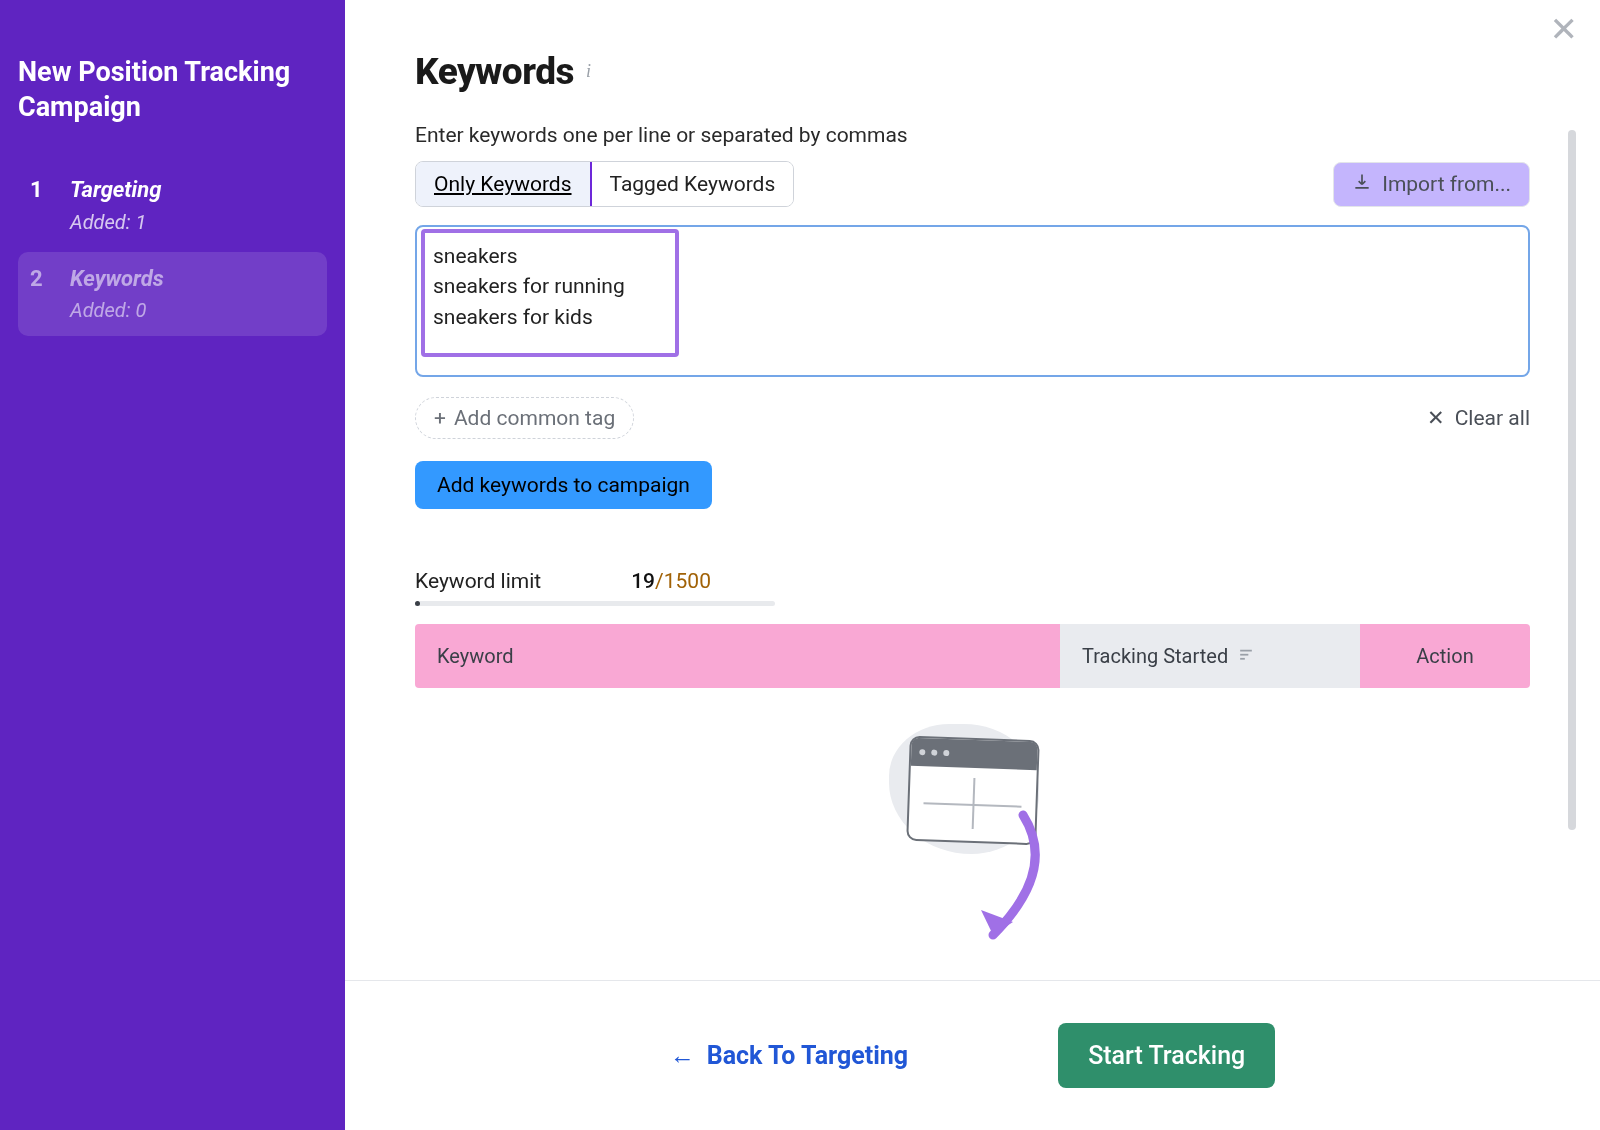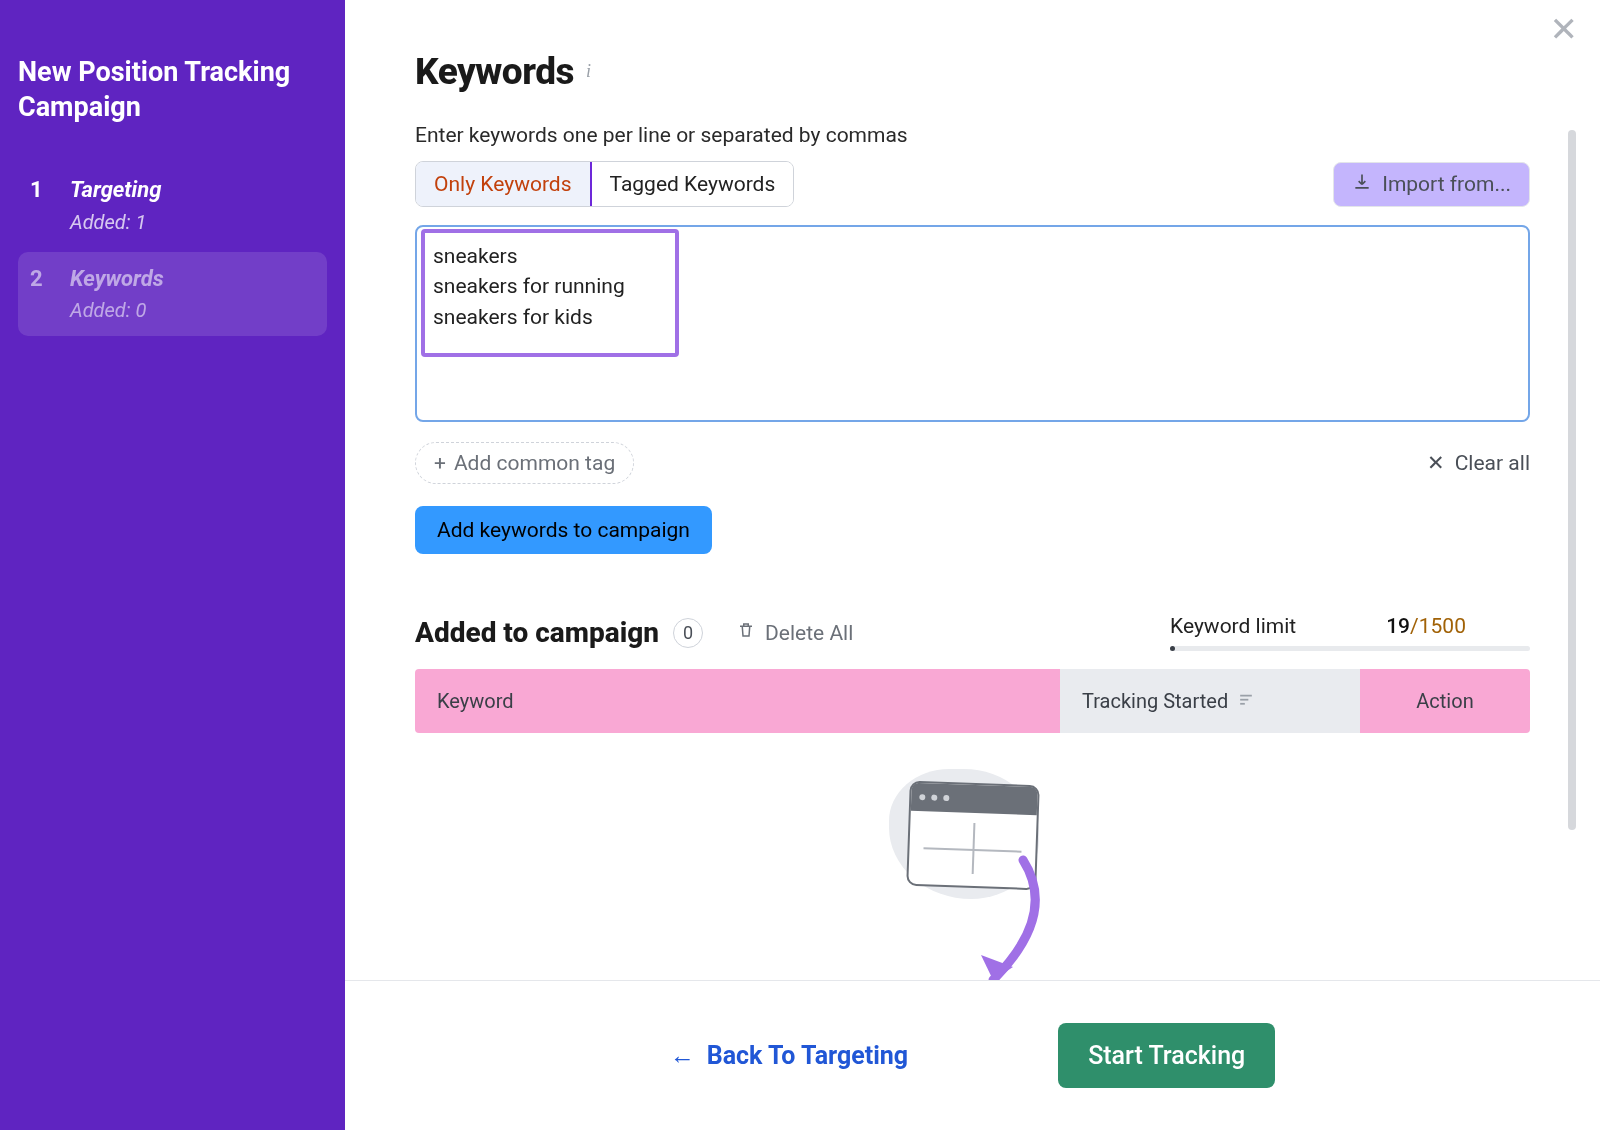--- a/index.html
+++ b/index.html
@@ -67,37 +67,37 @@
   .seg-group { display: inline-flex; border: 1px solid #cfd3da; border-radius: 8px; overflow: hidden; }
   .seg-btn {
     padding: 10px 18px;
     font-size: 21px;
     background: #fff;
     border: none;
     color: #222;
     cursor: pointer;
   }
   .seg-btn + .seg-btn { border-left: 2px solid #6d28d9; }
-  .seg-btn.selected { background: #eef2fb; color: #c2410c; }
+  .seg-btn.selected { background: #eef2fb; color: #000000; text-decoration: underline; }
 
   .import-btn {
     display: inline-flex; align-items: center; gap: 10px;
     padding: 9px 18px;
     font-size: 21px;
     color: #4a4f57;
     background: #c4b5fd;
     border: 1px solid #e3e5ea;
     border-radius: 8px;
     cursor: pointer;
   }
 
   .kw-textarea-wrap { position: relative; }
   .kw-textarea {
     width: 100%;
-    height: 197px;
+    height: 152px;
     border: 2px solid #74a6e8;
     border-radius: 8px;
     padding: 14px 16px;
     font-size: 21px;
     line-height: 1.45;
     color: #222;
     resize: none;
     outline: none;
     font-family: inherit;
   }
@@ -305,32 +305,20 @@
         <button class="clear-all">
           <span>✕</span>
           <span>Clear all</span>
         </button>
       </div>
 
       <button class="add-to-campaign-btn">Add keywords to campaign</button>
 
       <section class="added-section">
         <div class="added-header">
-          <div class="added-left">
-            <span class="added-title">Added to campaign</span>
-            <span class="count-pill">0</span>
-            <button class="delete-all">
-              <span>
-                <svg width="18" height="20" viewBox="0 0 24 24" fill="none" stroke="#6b7078" stroke-width="2">
-                    <path d="M4 7h16M9 7V4h6v3m-8 0l1 13h8l1-13"></path>
-                  </svg>
-              </span>
-              <span>Delete All</span>
-            </button>
-          </div>
           <div class="limit-block">
             <div class="limit-label-row">
               <span>Keyword limit</span>
               <span>
                 <span class="limit-val">19</span><span class="limit-max">/1500</span>
               </span>
             </div>
             <div class="limit-bar">
               <div class="limit-bar-fill"></div>
             </div>

